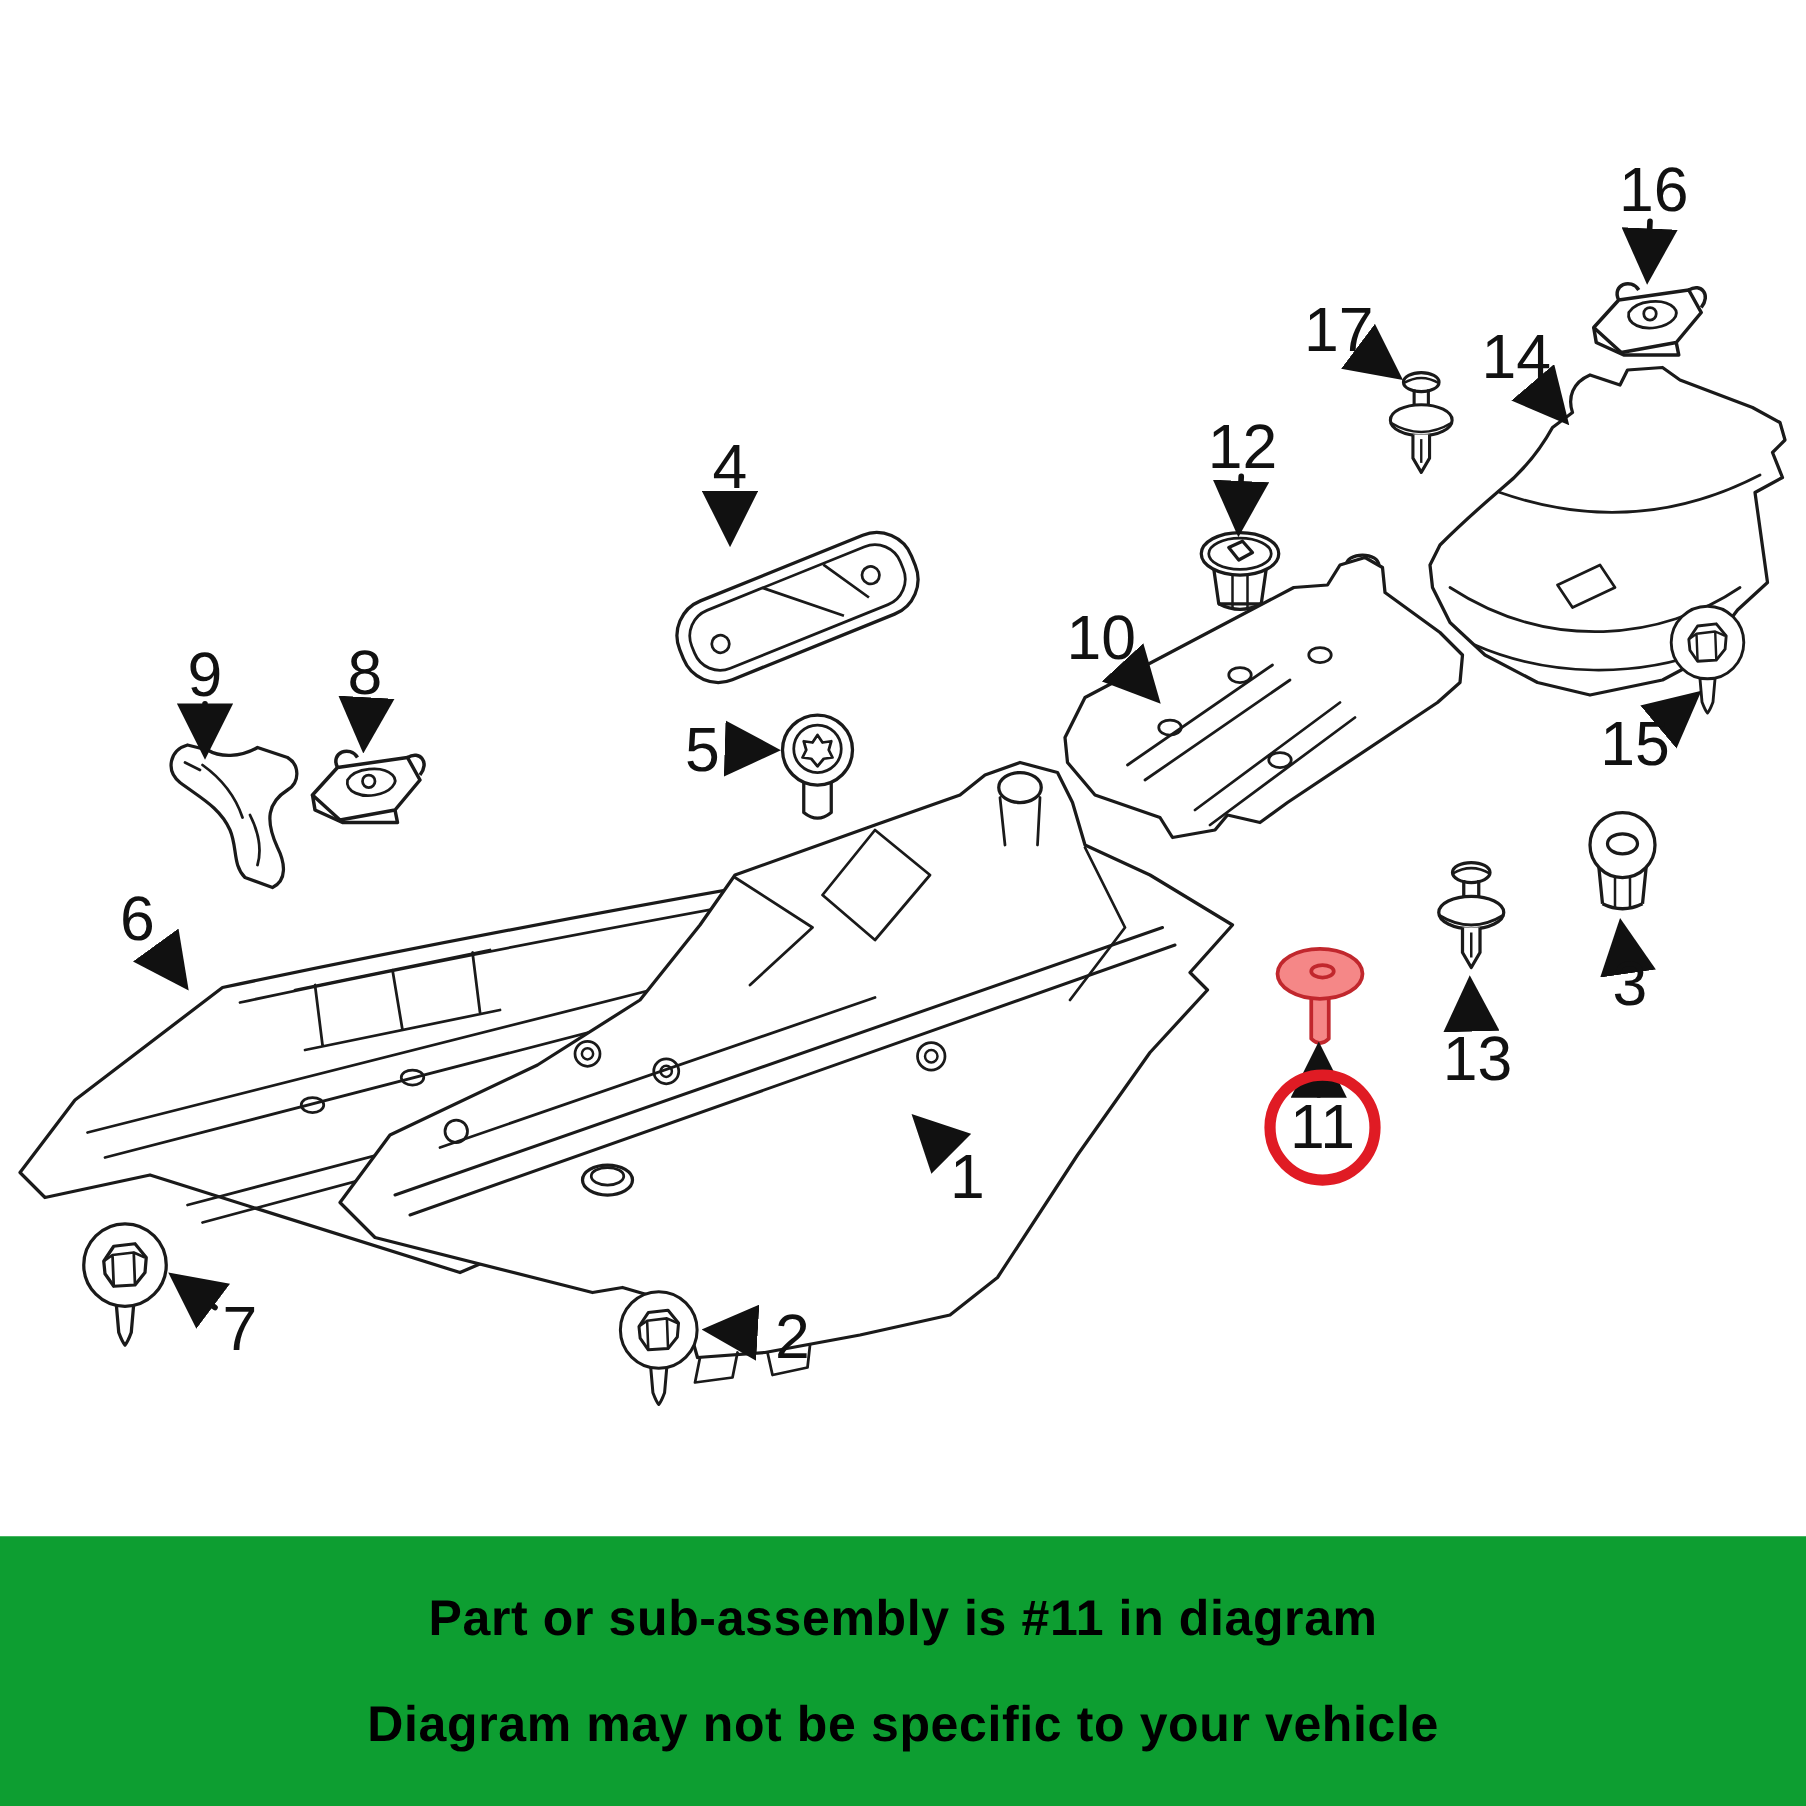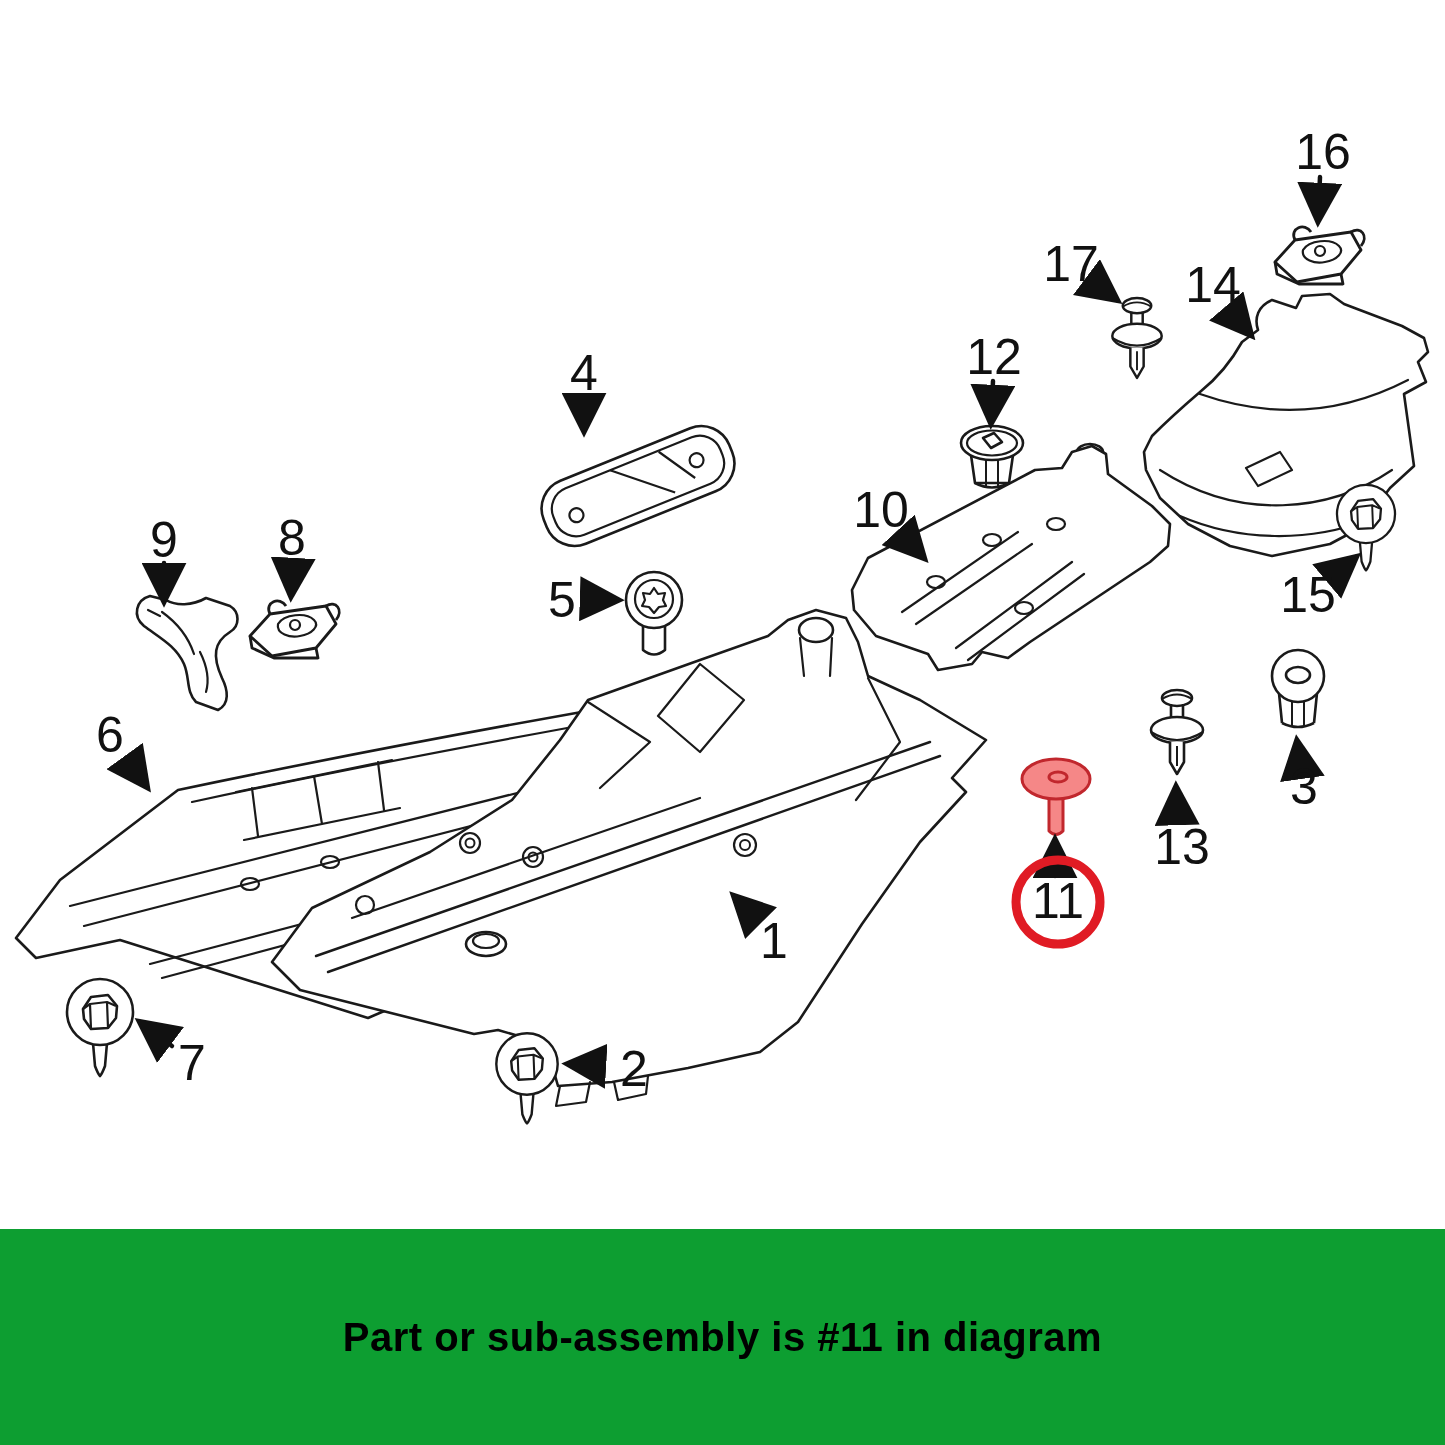--- a/index.html
+++ b/index.html
@@ -209,15 +209,16 @@
     <text class="callout-num" x="1182" y="864">13</text>
     <text class="callout-num" x="1213" y="302">14</text>
     <text class="callout-num" x="1308" y="612">15</text>
     <text class="callout-num" x="1323" y="169">16</text>
     <text class="callout-num" x="1071" y="281">17</text>
   </g>
 </svg>
 
 <div class="banner" style="background-color: rgb(13, 158, 49);">
   <div class="banner-line" style="color: rgb(0, 0, 0);">Part or sub-assembly is #11 in diagram</div>
+  <div class="banner-line" style="color: rgb(0, 0, 0);">Diagram may not be specific to your vehicle</div>
 </div>
 
 </div>
 
 </body></html>

